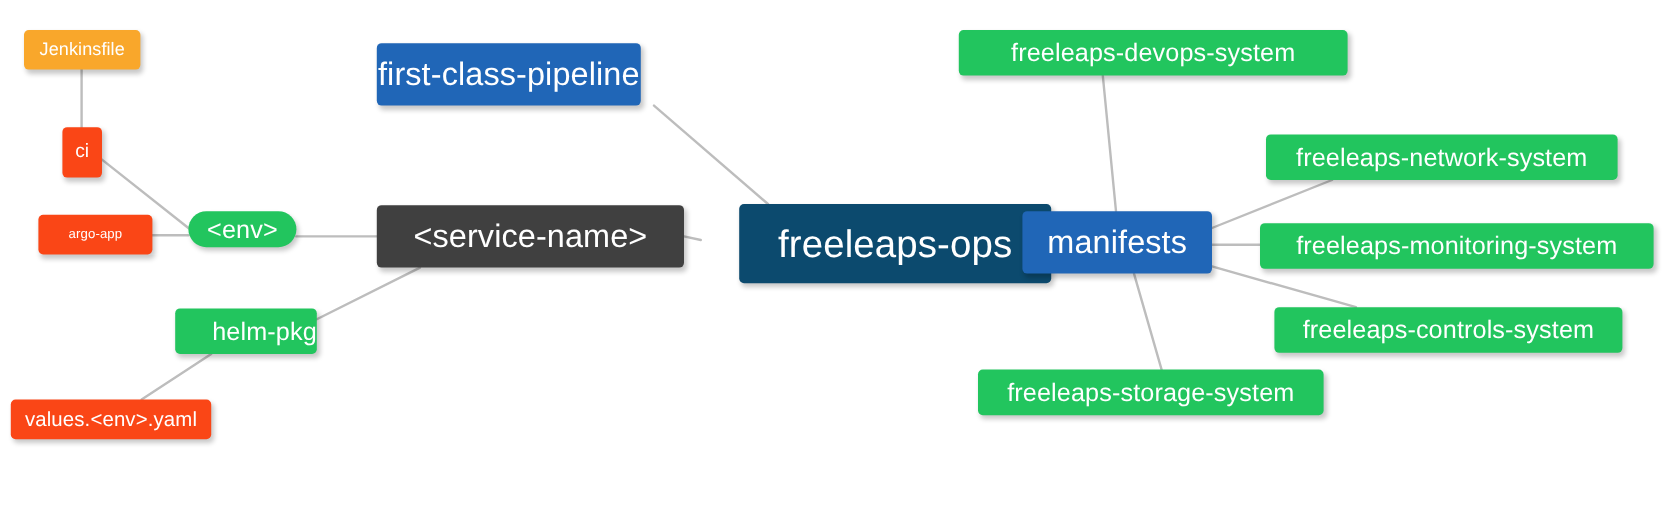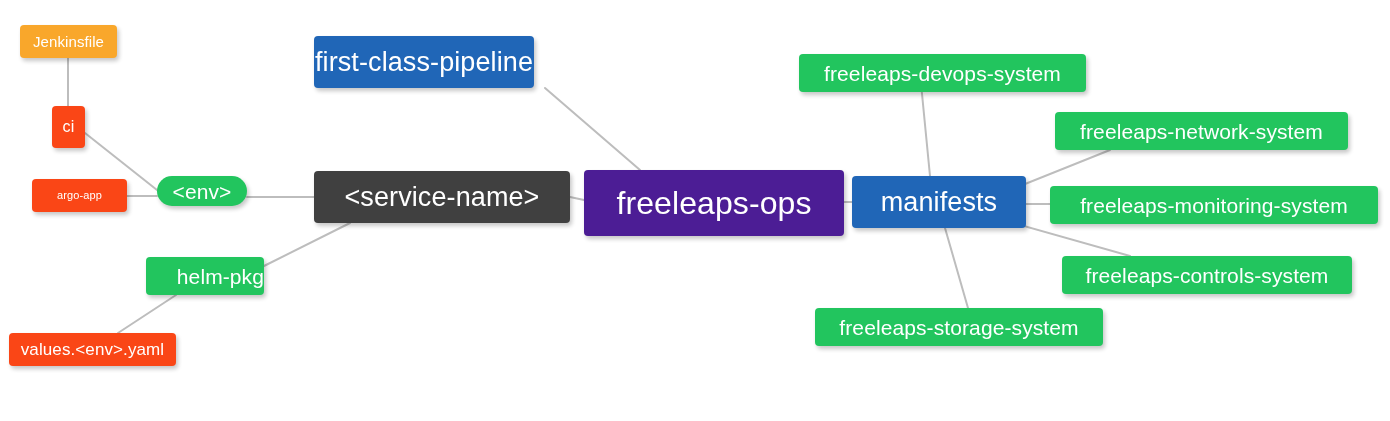--- a/index.html
+++ b/index.html
@@ -64,51 +64,51 @@
       <line x1="157" y1="196" x2="127" y2="196" stroke="#bdbdbd" stroke-width="2" stroke-linecap="round"></line>
       <line x1="68" y1="106" x2="68" y2="58" stroke="#bdbdbd" stroke-width="2" stroke-linecap="round"></line>
       <line x1="176" y1="295" x2="118" y2="333" stroke="#bdbdbd" stroke-width="2" stroke-linecap="round"></line>
       <line x1="930" y1="176" x2="919" y2="63" stroke="#bdbdbd" stroke-width="2" stroke-linecap="round"></line>
       <line x1="1010" y1="190" x2="1110" y2="150" stroke="#bdbdbd" stroke-width="2" stroke-linecap="round"></line>
       <line x1="1010" y1="204" x2="1050" y2="204" stroke="#bdbdbd" stroke-width="2" stroke-linecap="round"></line>
       <line x1="1010" y1="222" x2="1130" y2="256" stroke="#bdbdbd" stroke-width="2" stroke-linecap="round"></line>
       <line x1="945" y1="228" x2="968" y2="308" stroke="#bdbdbd" stroke-width="2" stroke-linecap="round"></line>
     </svg>
   <div id="node-layer">
-      <div class="node c-root" style="left: 584px; top: 170px; width: 260px; height: 66px; background: #4c1d95;">
+      <div class="node c-root" style="left: 616px; top: 170px; width: 260px; height: 66px; background: #0c4a6e;">
         <span class="node-label" style="font-size: 32px;">freeleaps-ops</span>
       </div>
       <div class="node c-blue" style="left: 314px; top: 171px; width: 256px; height: 52px; background: #404040; text-align: center;">
         <span class="node-label" style="font-size: 27px;">&lt;service-name&gt;</span>
       </div>
       <div class="node c-blue" style="left: 314px; top: 36px; width: 220px; height: 52px; background: rgb(32, 102, 183);">
         <span class="node-label" style="font-size: 27px;">first-class-pipeline</span>
       </div>
-      <div class="node c-blue" style="left: 852px; top: 176px; width: 174px; height: 52px; background: rgb(32, 102, 183);">
+      <div class="node c-blue" style="left: 852px; top: 176px; width: 158px; height: 52px; background: rgb(32, 102, 183);">
         <span class="node-label" style="font-size: 27px;">manifests</span>
       </div>
       <div class="node c-green" style="left: 157px; top: 176px; width: 90px; height: 30px; background: rgb(34, 197, 94); border-radius: 20px;">
         <span class="node-label" style="font-size: 21px;">&lt;env&gt;</span>
       </div>
       <div class="node c-green" style="left: 146px; top: 257px; width: 118px; height: 38px; background: rgb(34, 197, 94); justify-content: flex-end;">
         <span class="node-label" style="font-size: 21px;">helm-pkg</span>
       </div>
       <div class="node c-red" style="left: 52px; top: 106px; width: 33px; height: 42px; background: rgb(250, 70, 22);">
         <span class="node-label" style="font-size: 16px;">ci</span>
       </div>
       <div class="node c-orange" style="left: 20px; top: 25px; width: 97px; height: 33px; background: rgb(249, 167, 43);">
         <span class="node-label" style="font-size: 15px;">Jenkinsfile</span>
       </div>
       <div class="node c-red" style="left: 32px; top: 179px; width: 95px; height: 33px; background: rgb(250, 70, 22);">
         <span class="node-label" style="font-size: 11px;">argo-app</span>
       </div>
       <div class="node c-red" style="left: 9px; top: 333px; width: 167px; height: 33px; background: rgb(250, 70, 22);">
         <span class="node-label" style="font-size: 17px;">values.&lt;env&gt;.yaml</span>
       </div>
-      <div class="node c-green" style="left: 799px; top: 25px; width: 287px; height: 38px; background: rgb(34, 197, 94); margin-top: 29px;">
+      <div class="node c-green" style="left: 799px; top: 25px; width: 324px; height: 38px; background: rgb(34, 197, 94);">
         <span class="node-label" style="font-size: 21px;">freeleaps-devops-system</span>
       </div>
       <div class="node c-green" style="left: 1055px; top: 112px; width: 293px; height: 38px; background: rgb(34, 197, 94);">
         <span class="node-label" style="font-size: 21px;">freeleaps-network-system</span>
       </div>
       <div class="node c-green" style="left: 1050px; top: 186px; width: 328px; height: 38px; background: rgb(34, 197, 94);">
         <span class="node-label" style="font-size: 21px;">freeleaps-monitoring-system</span>
       </div>
       <div class="node c-green" style="left: 1062px; top: 256px; width: 290px; height: 38px; background: rgb(34, 197, 94);">
         <span class="node-label" style="font-size: 21px;">freeleaps-controls-system</span>

